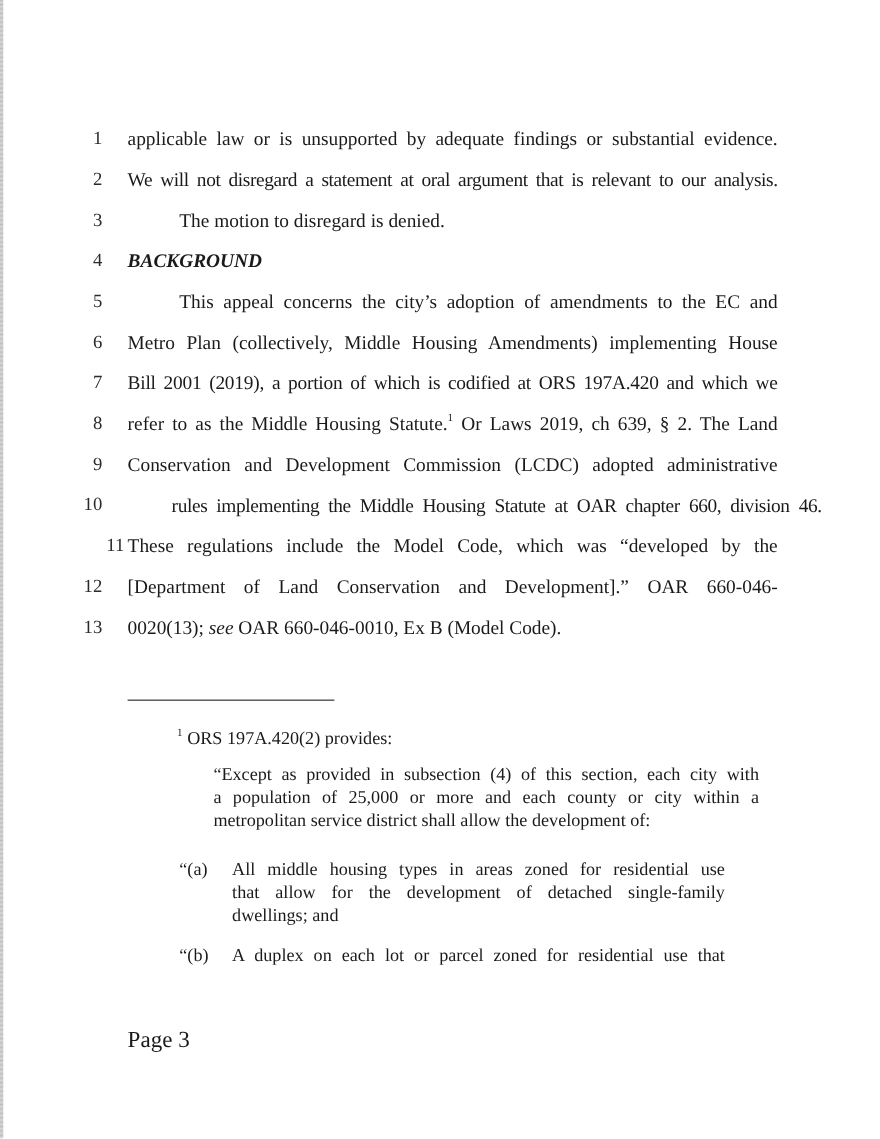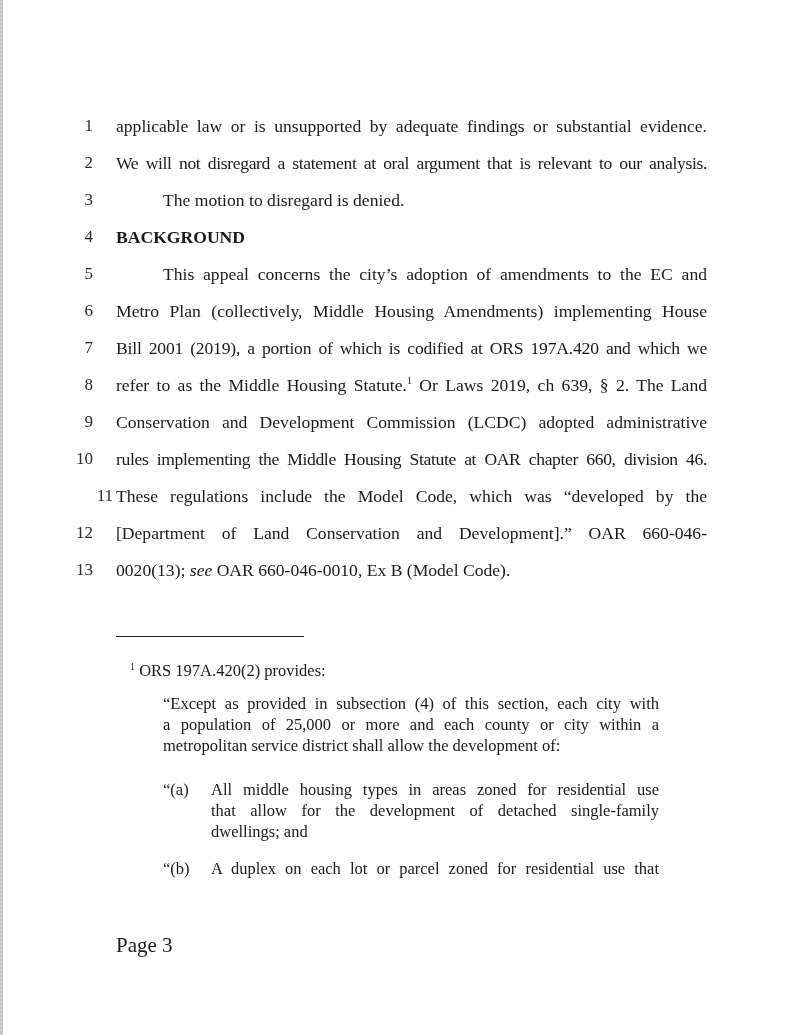--- a/index.html
+++ b/index.html
@@ -52,39 +52,41 @@
     .ltext.noj {
       text-align: center;
       text-align-last: left;
     }
     .ltext.indent {
       left: 163px;
       width: 544px;
     }
     .heading {
       font-weight: bold;
+      font-style: italic;
     }
     sup {
       font-size: 10px;
       vertical-align: top;
       position: relative;
       top: -4px;
     }
     .fn-rule {
       position: absolute;
       left: 116px;
       top: 636px;
       width: 188px;
       height: 1px;
       background: #222;
     }
     .fn {
       position: absolute;
       font-size: 16.5px;
       line-height: 21px;
+      margin-left: 31px;
     }
     .fn-first {
       left: 130px;
       top: 660px;
       width: 560px;
     }
     .fn-quote {
       left: 163px;
       top: 693px;
       width: 496px;
@@ -182,21 +184,21 @@
     <span class="ltext"><span>refer to as the Middle Housing Statute.</span><sup>1</sup><span> Or Laws 2019, ch 639, § 2. The Land</span></span>
   </div>
 
   <div class="line" style="top:407px;">
     <span class="lnum">9</span>
     <span class="ltext">Conservation and Development Commission (LCDC) adopted administrative</span>
   </div>
 
   <div class="line" style="top:444px;">
     <span class="lnum">10</span>
-    <span class="ltext" style="letter-spacing:-0.35px;">rules implementing the Middle Housing Statute at OAR chapter 660, division 46.</span>
+    <span class="ltext" style="letter-spacing:-0.35px;margin-left:40px;">rules implementing the Middle Housing Statute at OAR chapter 660, division 46.</span>
   </div>
 
   <div class="line" style="top:481px;padding-left:20px;">
     <span class="lnum">11</span>
     <span class="ltext">These regulations include the Model Code, which was “developed by the</span>
   </div>
 
   <div class="line" style="top:518px;">
     <span class="lnum">12</span>
     <span class="ltext">[Department of Land Conservation and Development].” OAR 660-046-</span>

